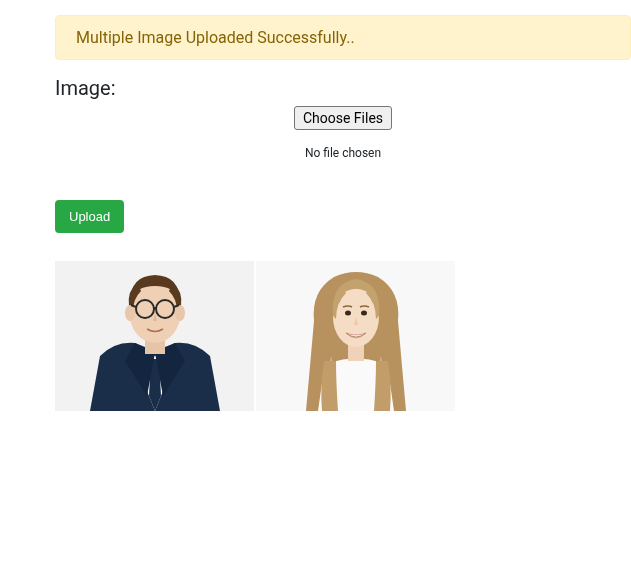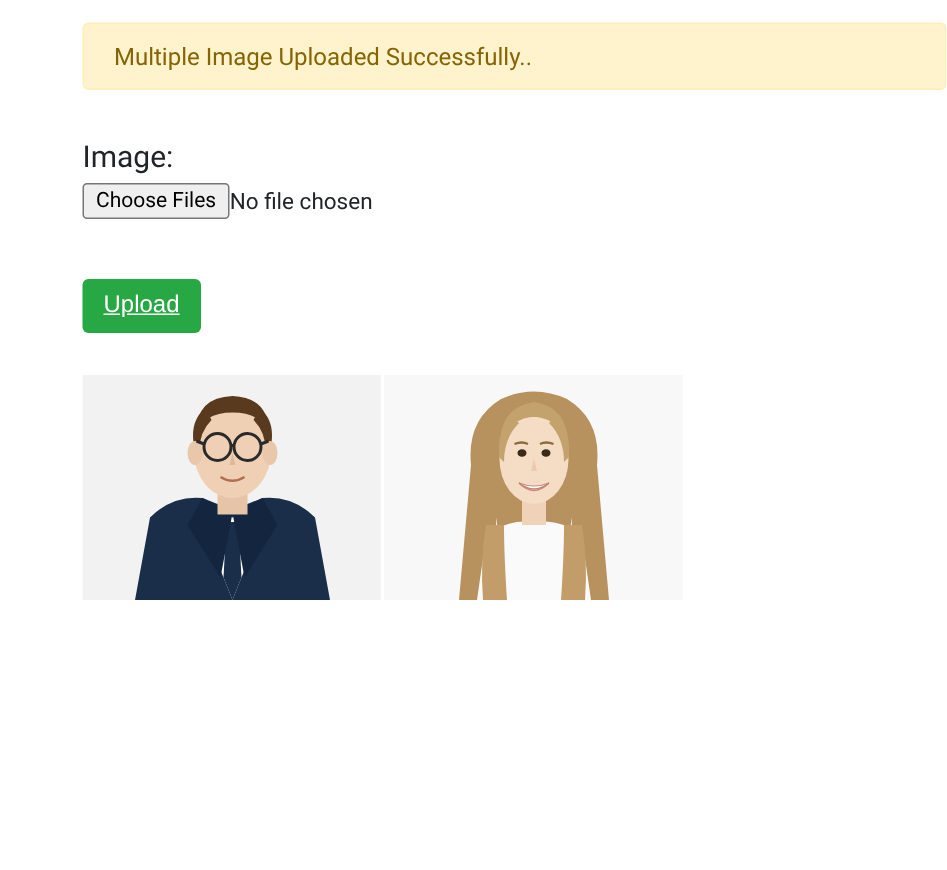--- a/index.html
+++ b/index.html
@@ -13,56 +13,56 @@
       color: #212529;
       padding: 15px 0 0 55px;
       width: 631px;
     }
     .alert-success {
       background-color: #fff3cd;
       border: 1px solid #ffeeba;
       color: #856404;
       padding: 12px 20px;
       border-radius: 4px;
-      margin-bottom: 32px;
+      margin-bottom: 16px;
     }
     .form-label {
       display: block;
       margin-bottom: 6px;
       font-size: 20px;
     }
     .file-input-wrapper {
       display: flex;
       align-items: center;
-      gap: 0;
+      gap: 16px;
       margin-bottom: 40px;
+      flex-direction: column;
     }
     .file-button {
       background-color: #efefef;
       border: 1px solid #767676;
       border-radius: 3px;
       padding: 3px 8px;
       font-size: 14px;
       font-family: inherit;
       cursor: pointer;
     }
     .file-status {
-      font-size: 15px;
+      font-size: 12px;
       color: #212529;
     }
     .upload-button {
       background-color: #28a745;
       color: #fff;
       border: none;
       border-radius: 4px;
       padding: 9px 14px;
-      font-size: 16px;
+      font-size: 13px;
       cursor: pointer;
       margin-bottom: 28px;
-      text-decoration: underline;
     }
     .images-row {
       display: flex;
       gap: 2px;
     }
     .uploaded-image {
       width: 199px;
       height: 150px;
       background-color: #f0f0f0;
       position: relative;

